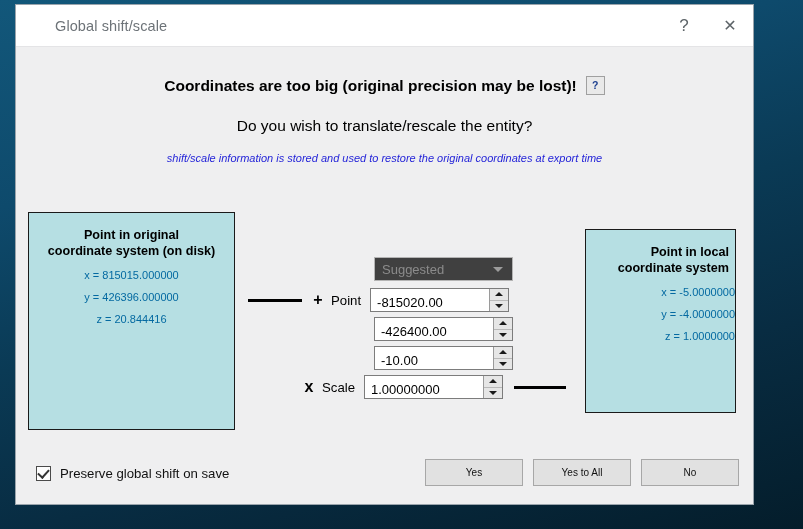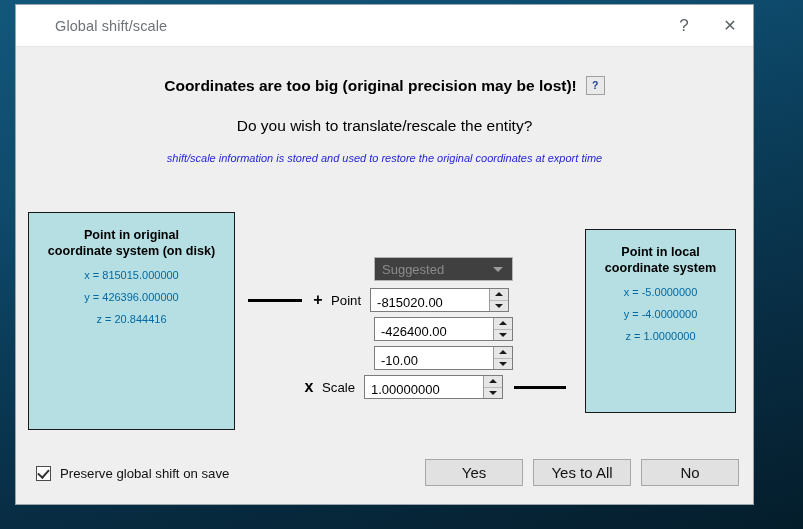--- a/index.html
+++ b/index.html
@@ -137,20 +137,21 @@
     left: 12px;
     top: 165px;
     width: 207px;
     height: 218px;
   }
   #panel-local {
     left: 569px;
     top: 182px;
     width: 151px;
     height: 184px;
+    text-align: right;
   }
   .panel-title {
     font-size: 12.6px;
     font-weight: bold;
     color: #000;
     line-height: 16px;
     padding: 0 6px;
   }
   .panel-coord {
     font-size: 11px;
@@ -319,21 +320,21 @@
     display: flex;
     gap: 10px;
   }
   .btn {
     min-width: 98px;
     height: 27px;
     box-sizing: border-box;
     background: #e1e1e1;
     border: 1px solid #a7a7a7;
     font-family: "Liberation Sans", sans-serif;
-    font-size: 15px;
+    font-size: 10px;
     color: #111;
     display: flex;
     align-items: center;
     justify-content: center;
     cursor: default;
   }
 </style>
 </head>
 <body>
 

